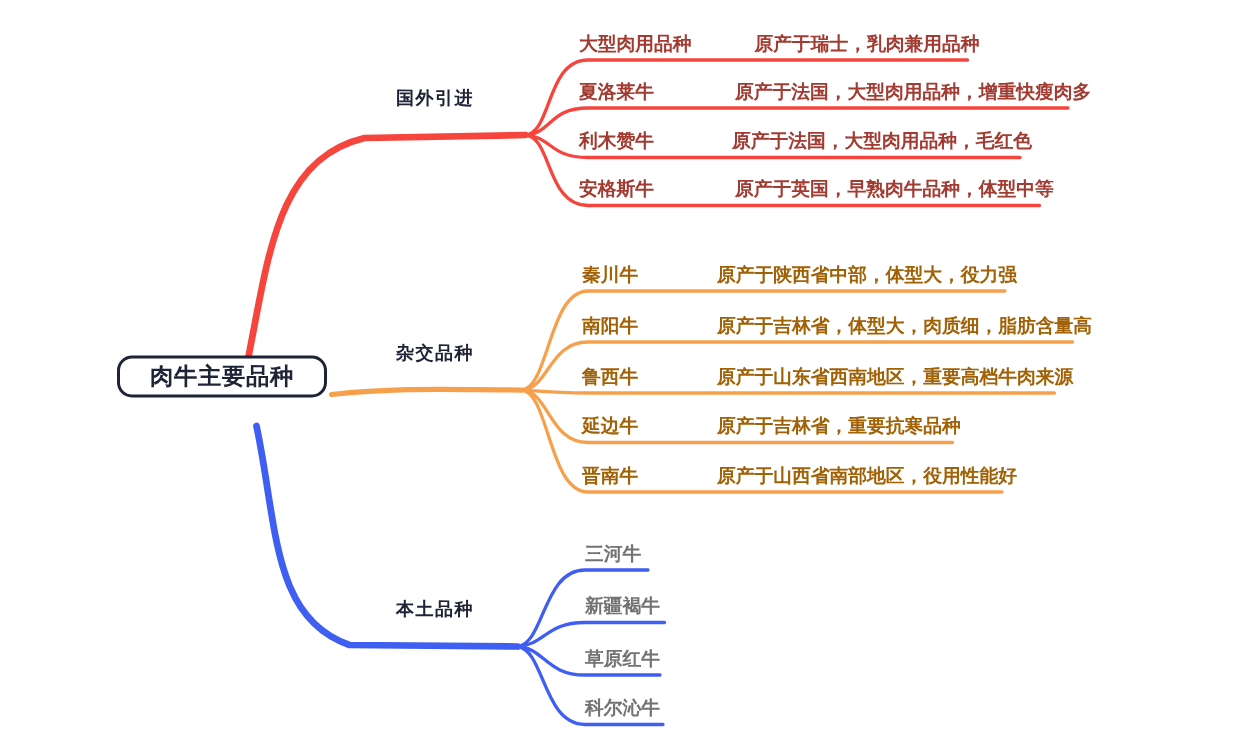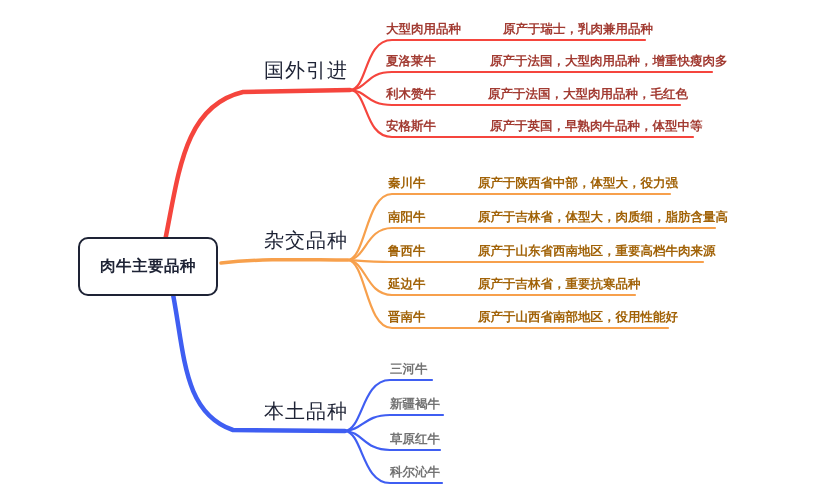--- a/index.html
+++ b/index.html
@@ -12,38 +12,38 @@
     overflow: hidden;
   }
   .lines {
     position: absolute;
     left: 0; top: 0;
     width: 822px; height: 498px;
   }
   .root-node {
     position: absolute;
     left: 78px; top: 237px;
-    width: 140px; height: 59px;
+    width: 140px; height: 28px;
     background: #ffffff;
     border: 2.5px solid #1e2335;
     border-radius: 10px;
     display: flex;
     align-items: center;
     justify-content: center;
     font-size: 15.5px;
     font-weight: bold;
     color: #1e2335;
     letter-spacing: 0.5px;
     box-sizing: border-box;
     z-index: 3;
   }
   .branch-label {
     position: absolute;
-    font-size: 20px;
-    font-weight: normal;
+    font-size: 12px;
+    font-weight: bold;
     color: #1e2335;
     letter-spacing: 1px;
     white-space: nowrap;
     z-index: 2;
   }
   .leaf-label, .leaf-desc {
     position: absolute;
     font-size: 12.5px;
     font-weight: 600;
     white-space: nowrap;

